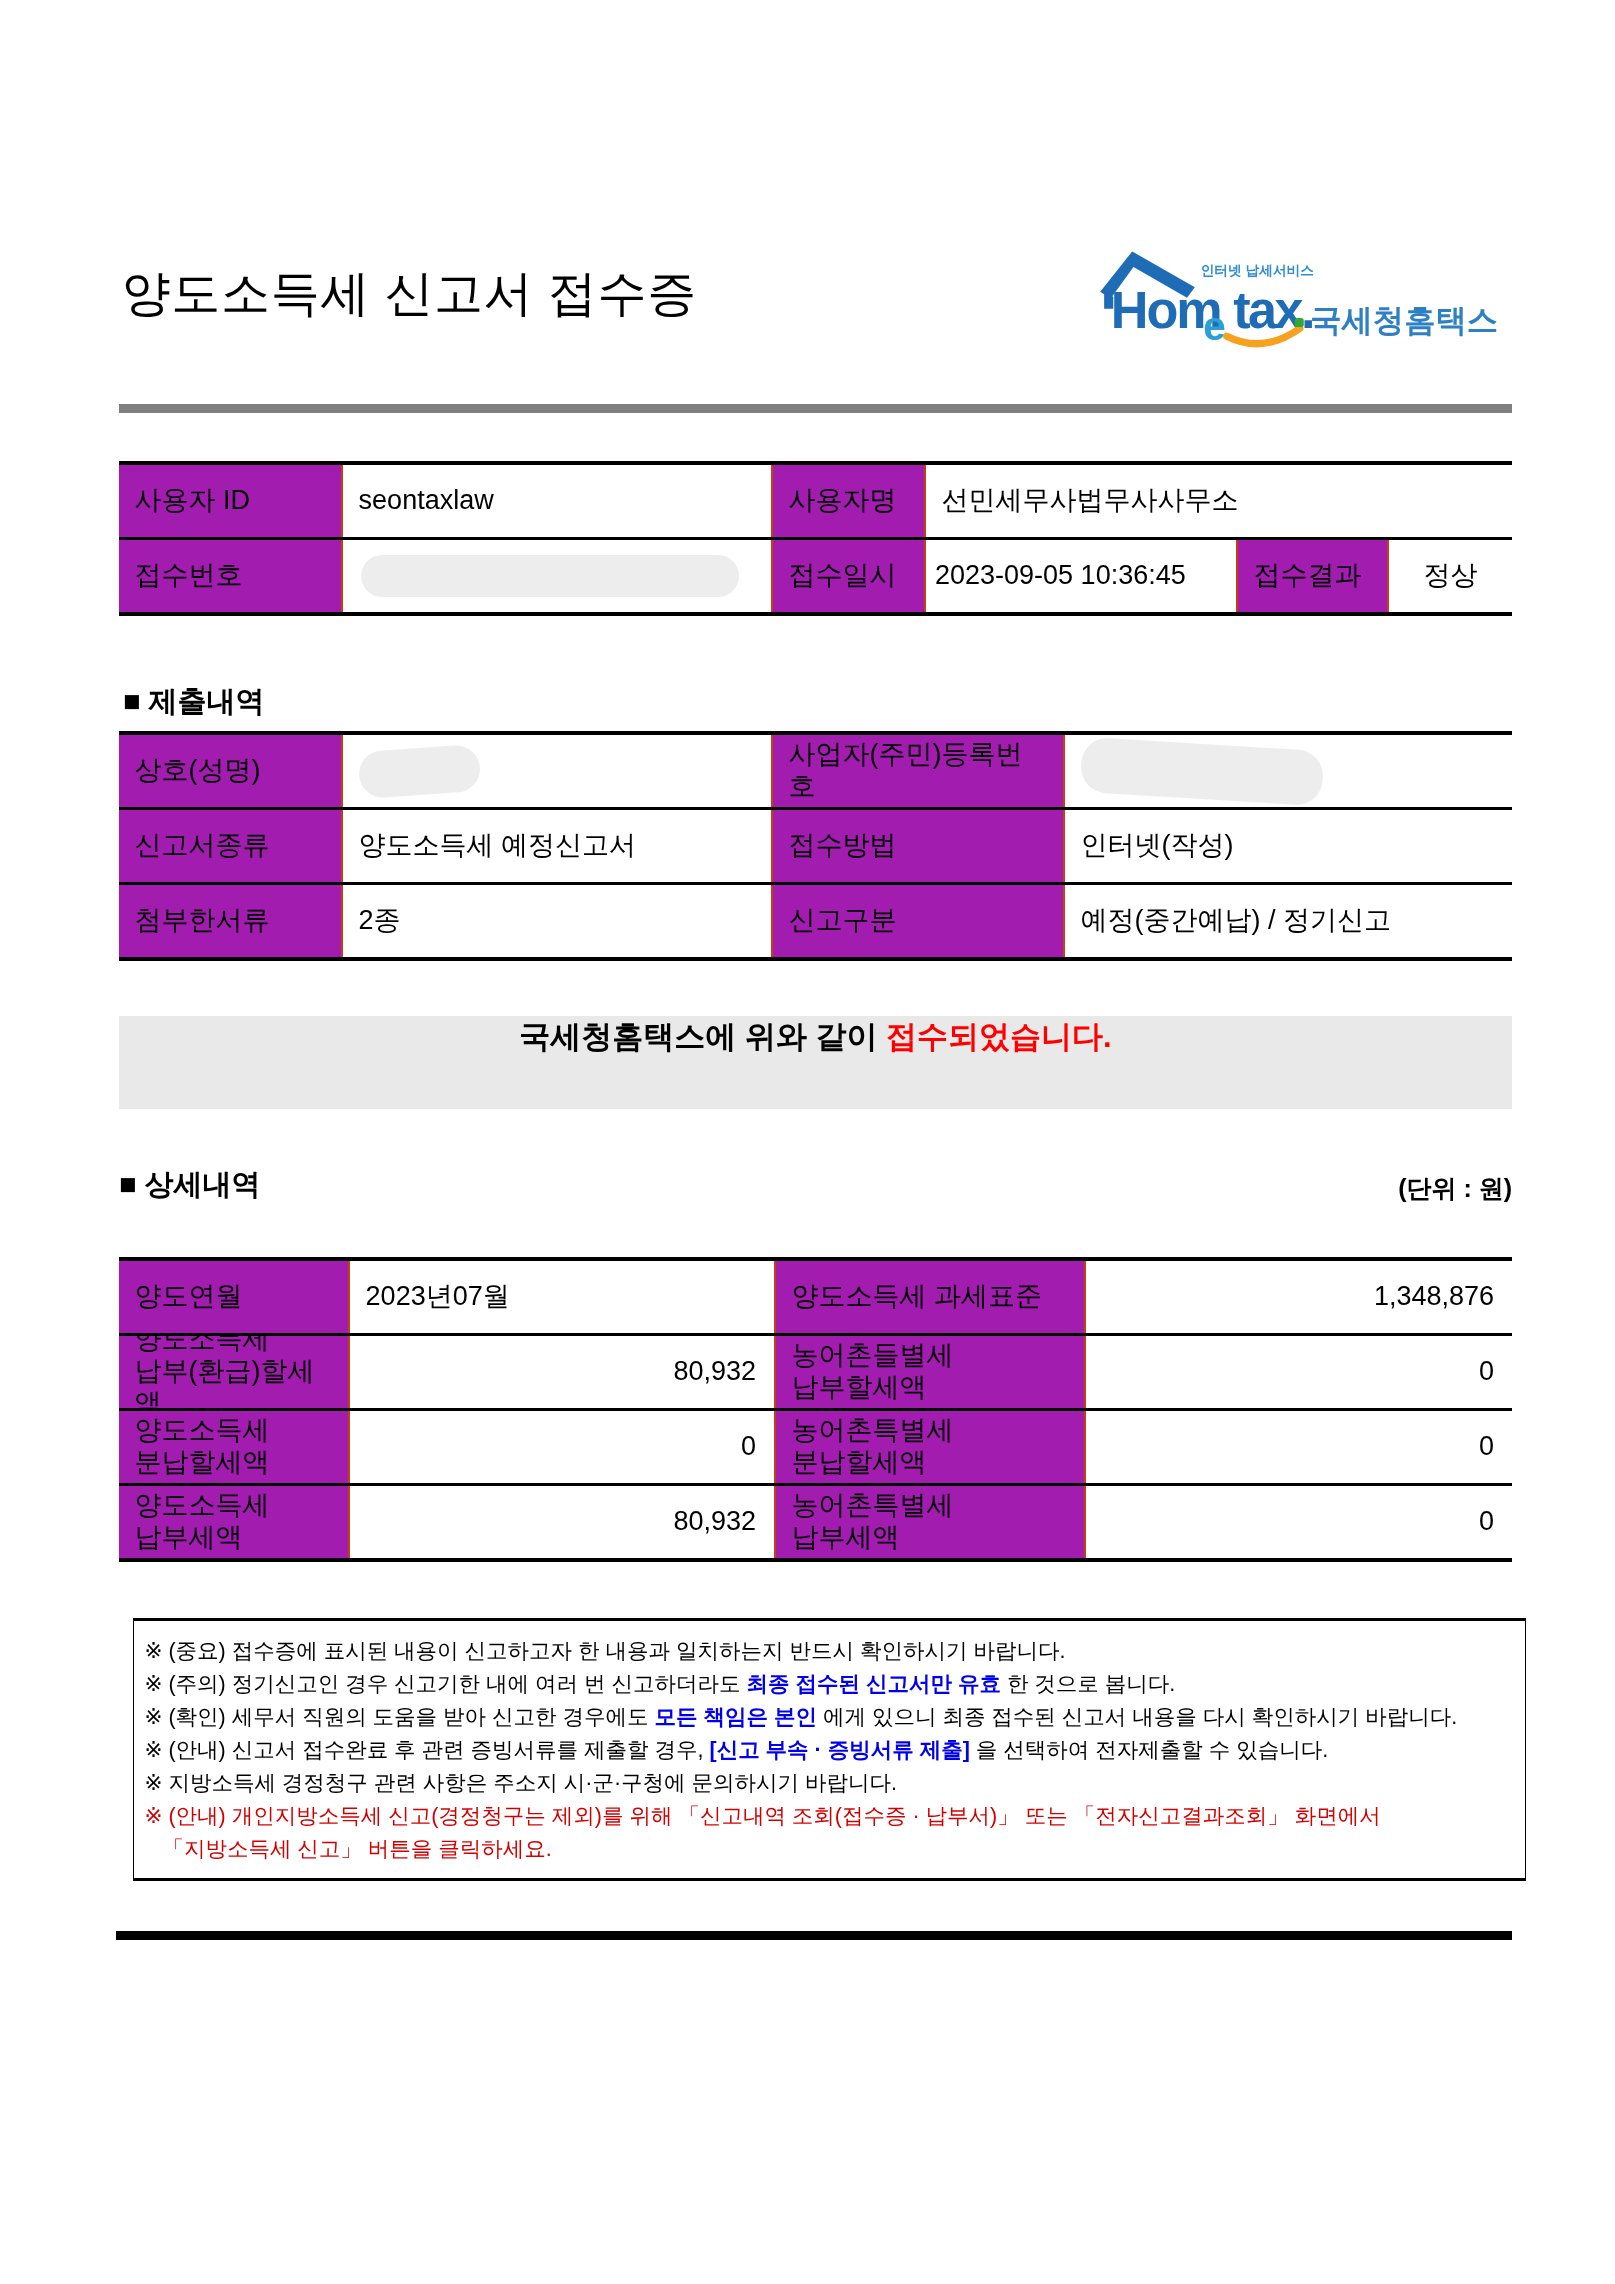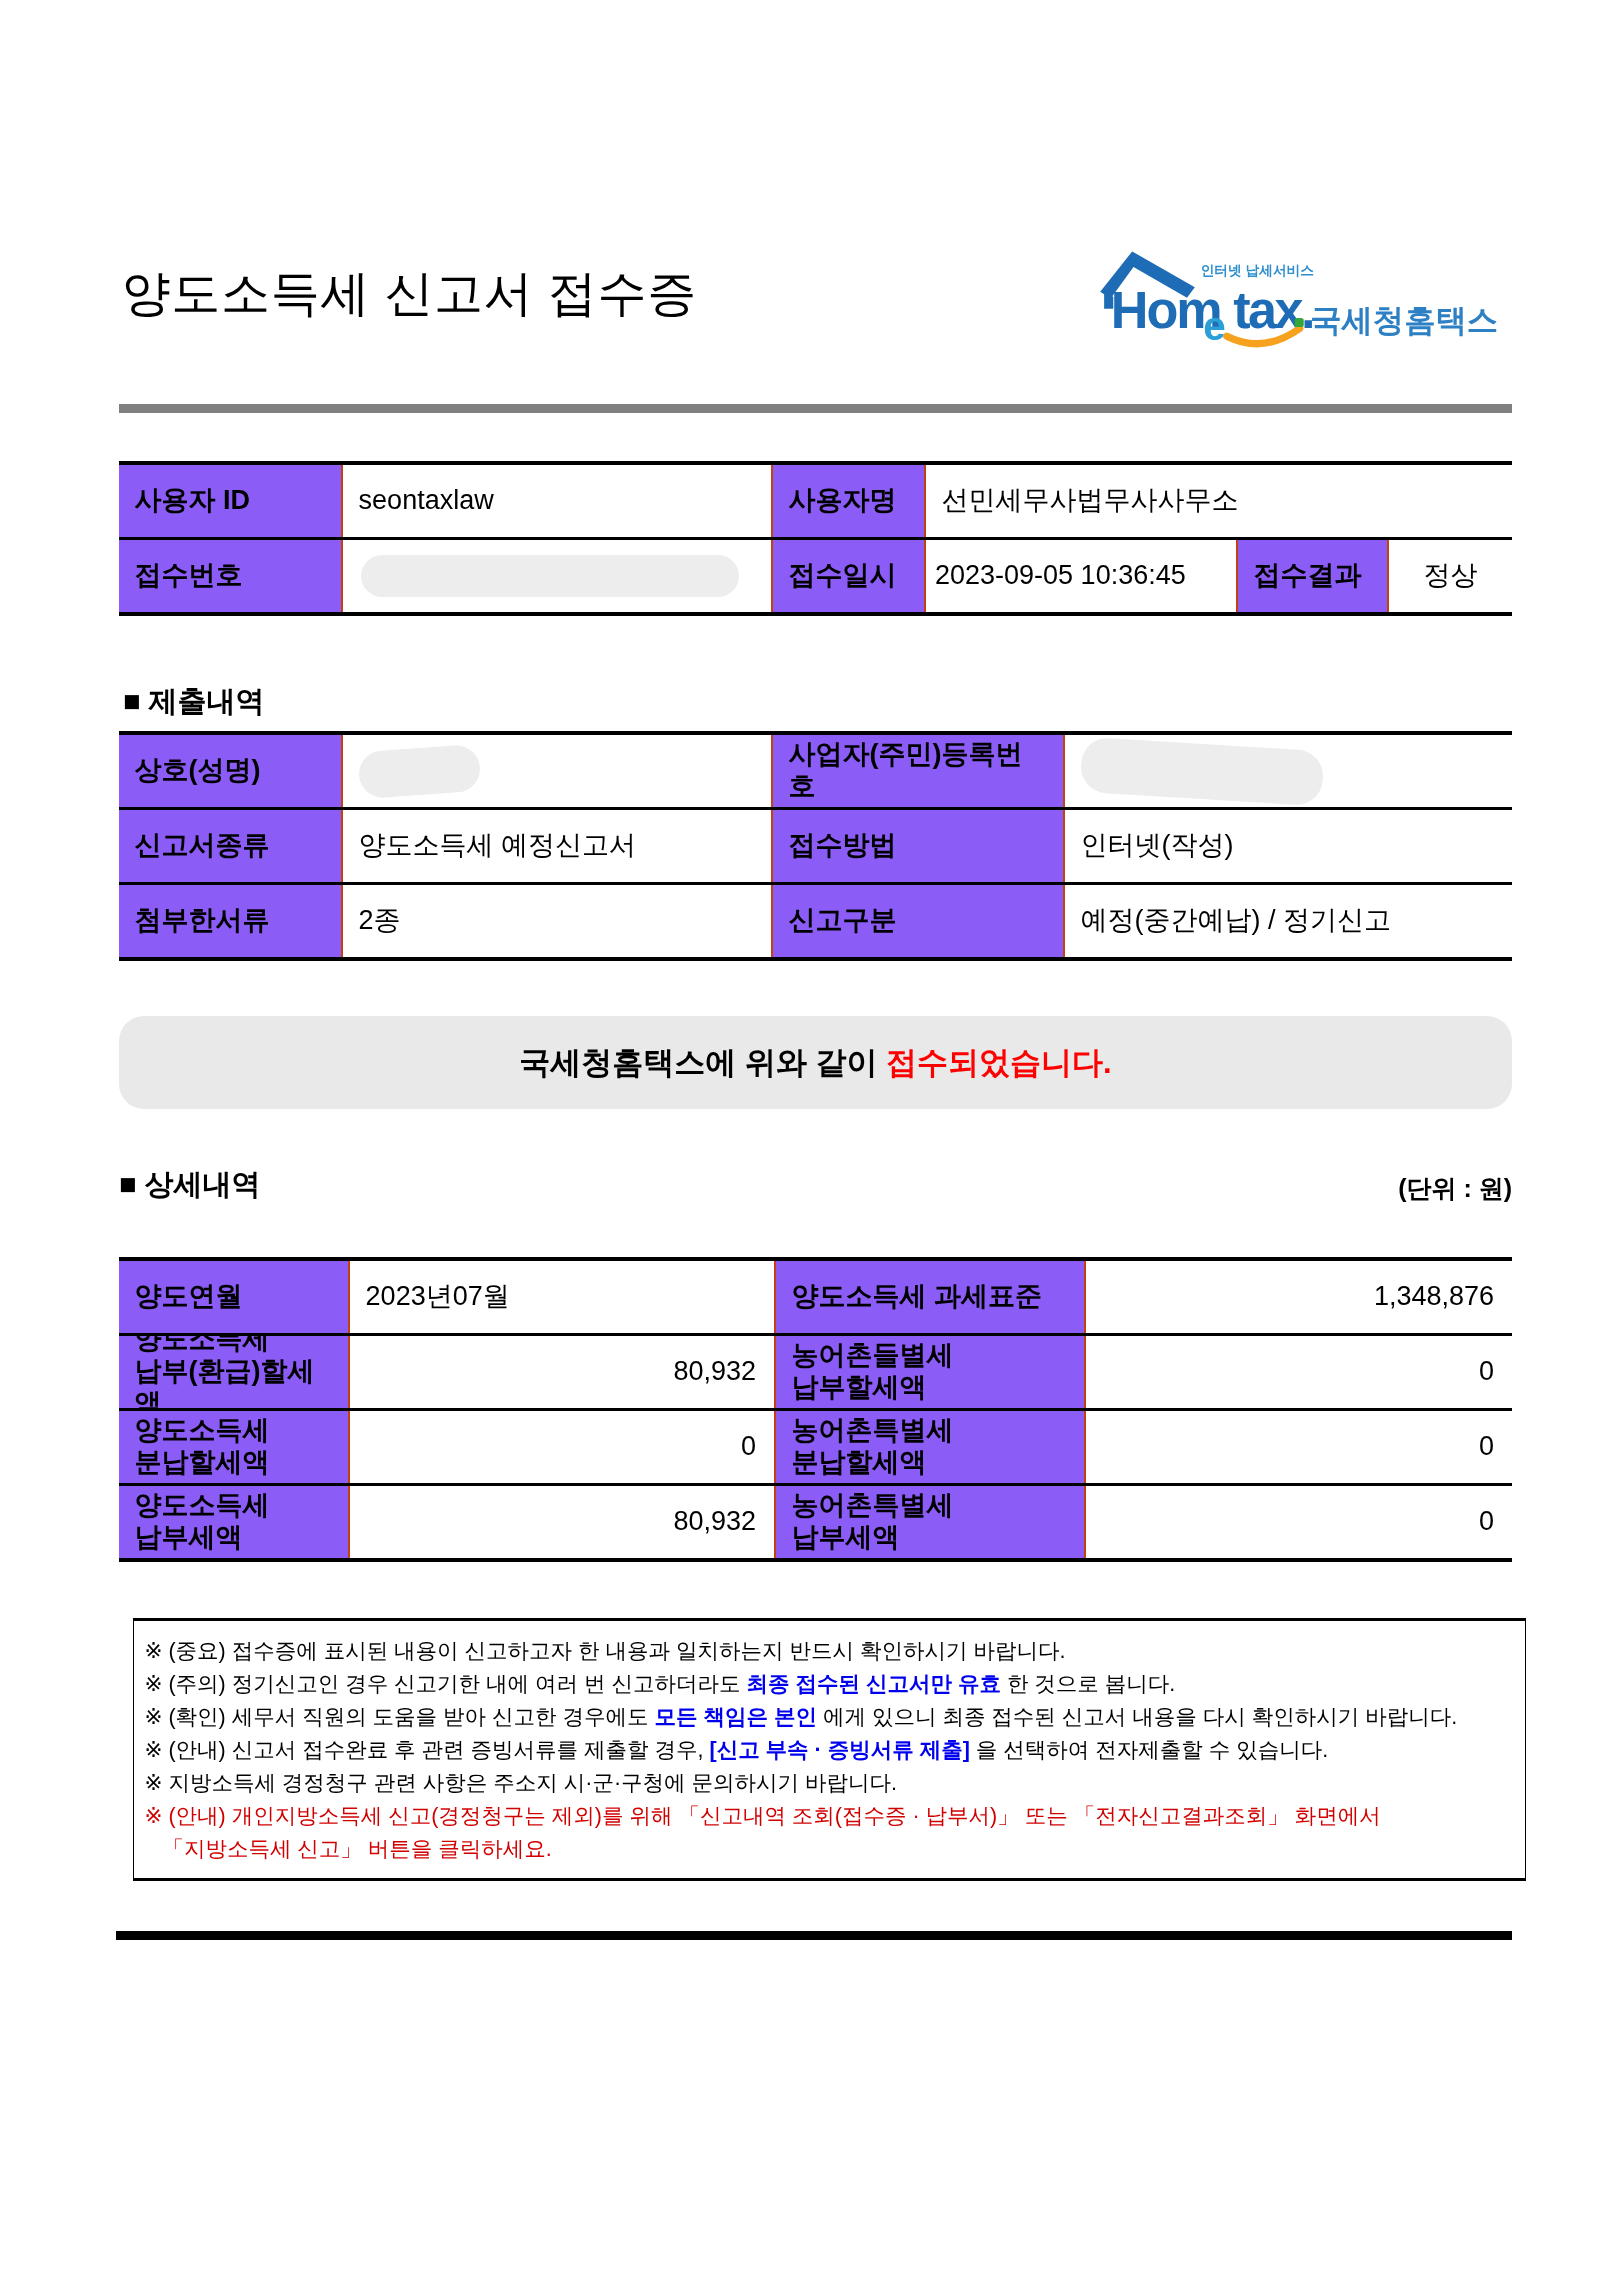--- a/index.html
+++ b/index.html
@@ -21,41 +21,41 @@
   .tbl-receipt    { top:461px; }
   .tbl-submission { top:731px; }
   .tbl-detail     { top:1257px; }
   .row { display:grid; height:72px; border-bottom:3.9px solid #000; }
   .row:last-child { border-bottom:none; }
   .tbl-receipt .row    { grid-template-columns:222px 430px 153px 312px 151px 1fr; }
   .tbl-submission .row { grid-template-columns:222px 430px 292px 1fr; }
   .tbl-detail .row     { grid-template-columns:229px 426px 310px 1fr; }
   .cell { display:flex; align-items:center; padding:0 15.6px; font-size:27px; border-left:2px solid #c2410c; overflow:hidden; box-sizing:border-box; white-space:pre-line; line-height:1.18; }
   .cell:first-child { border-left:none; }
-  .cell.label { background:#8b5cf6; font-weight:700; }
+  .cell.label { background:#a21caf; font-weight:400; }
   .cell.num { justify-content:flex-end; padding-right:18px; }
   .cell.center { justify-content:center; }
   .cell.tight { padding:0 9px; }
   .span3 { grid-column:4 / 7; }
 
   
   .blob { background:#ededed; }
   .blob-receipt-no { width:378px; height:42px; border-radius:22px; margin-left:2.6px; }
   .blob-name { width:121px; height:47px; border-radius:23.5px; transform:rotate(-4deg); }
   .blob-regno { width:242px; height:55px; border-radius:26px; transform:rotate(3.5deg); }
 
   
   .sec-heading { font-size:29px; font-weight:700; }
   .sec1-heading { position:absolute; left:3.9px; top:682px; }
   .sec2-row { position:absolute; left:0; top:1165px; width:100%; display:flex; justify-content:space-between; align-items:flex-end; }
   .unit-note { font-size:25px; font-weight:700; }
 
   
   .banner { position:absolute; left:0; top:1016px; width:100%; height:93px; background:#e9e9e9;
-    display:flex; align-items:center; justify-content:center; font-size:31px; font-weight:700; white-space:pre;border-radius:25px; }
+    display:flex; align-items:flex-start; justify-content:center; font-size:31px; font-weight:700; white-space:pre; }
   .banner .hl { color:#ff0000; }
 
   
   .notes { position:absolute; left:14px; top:1618px; width:100%; box-sizing:border-box;
     border:1.3px solid #000; border-top-width:3.9px; border-bottom-width:3.9px; padding:14.3px 13px 11.7px 10.4px; }
   .note { margin:0; font-size:21.5px; line-height:33px; white-space:pre-line; }
   .note .hl { color:#0000ee; font-weight:700; }
   .note.red { color:#d10000; }
   .note-line2 { display:block; padding-left:18px; }
 

